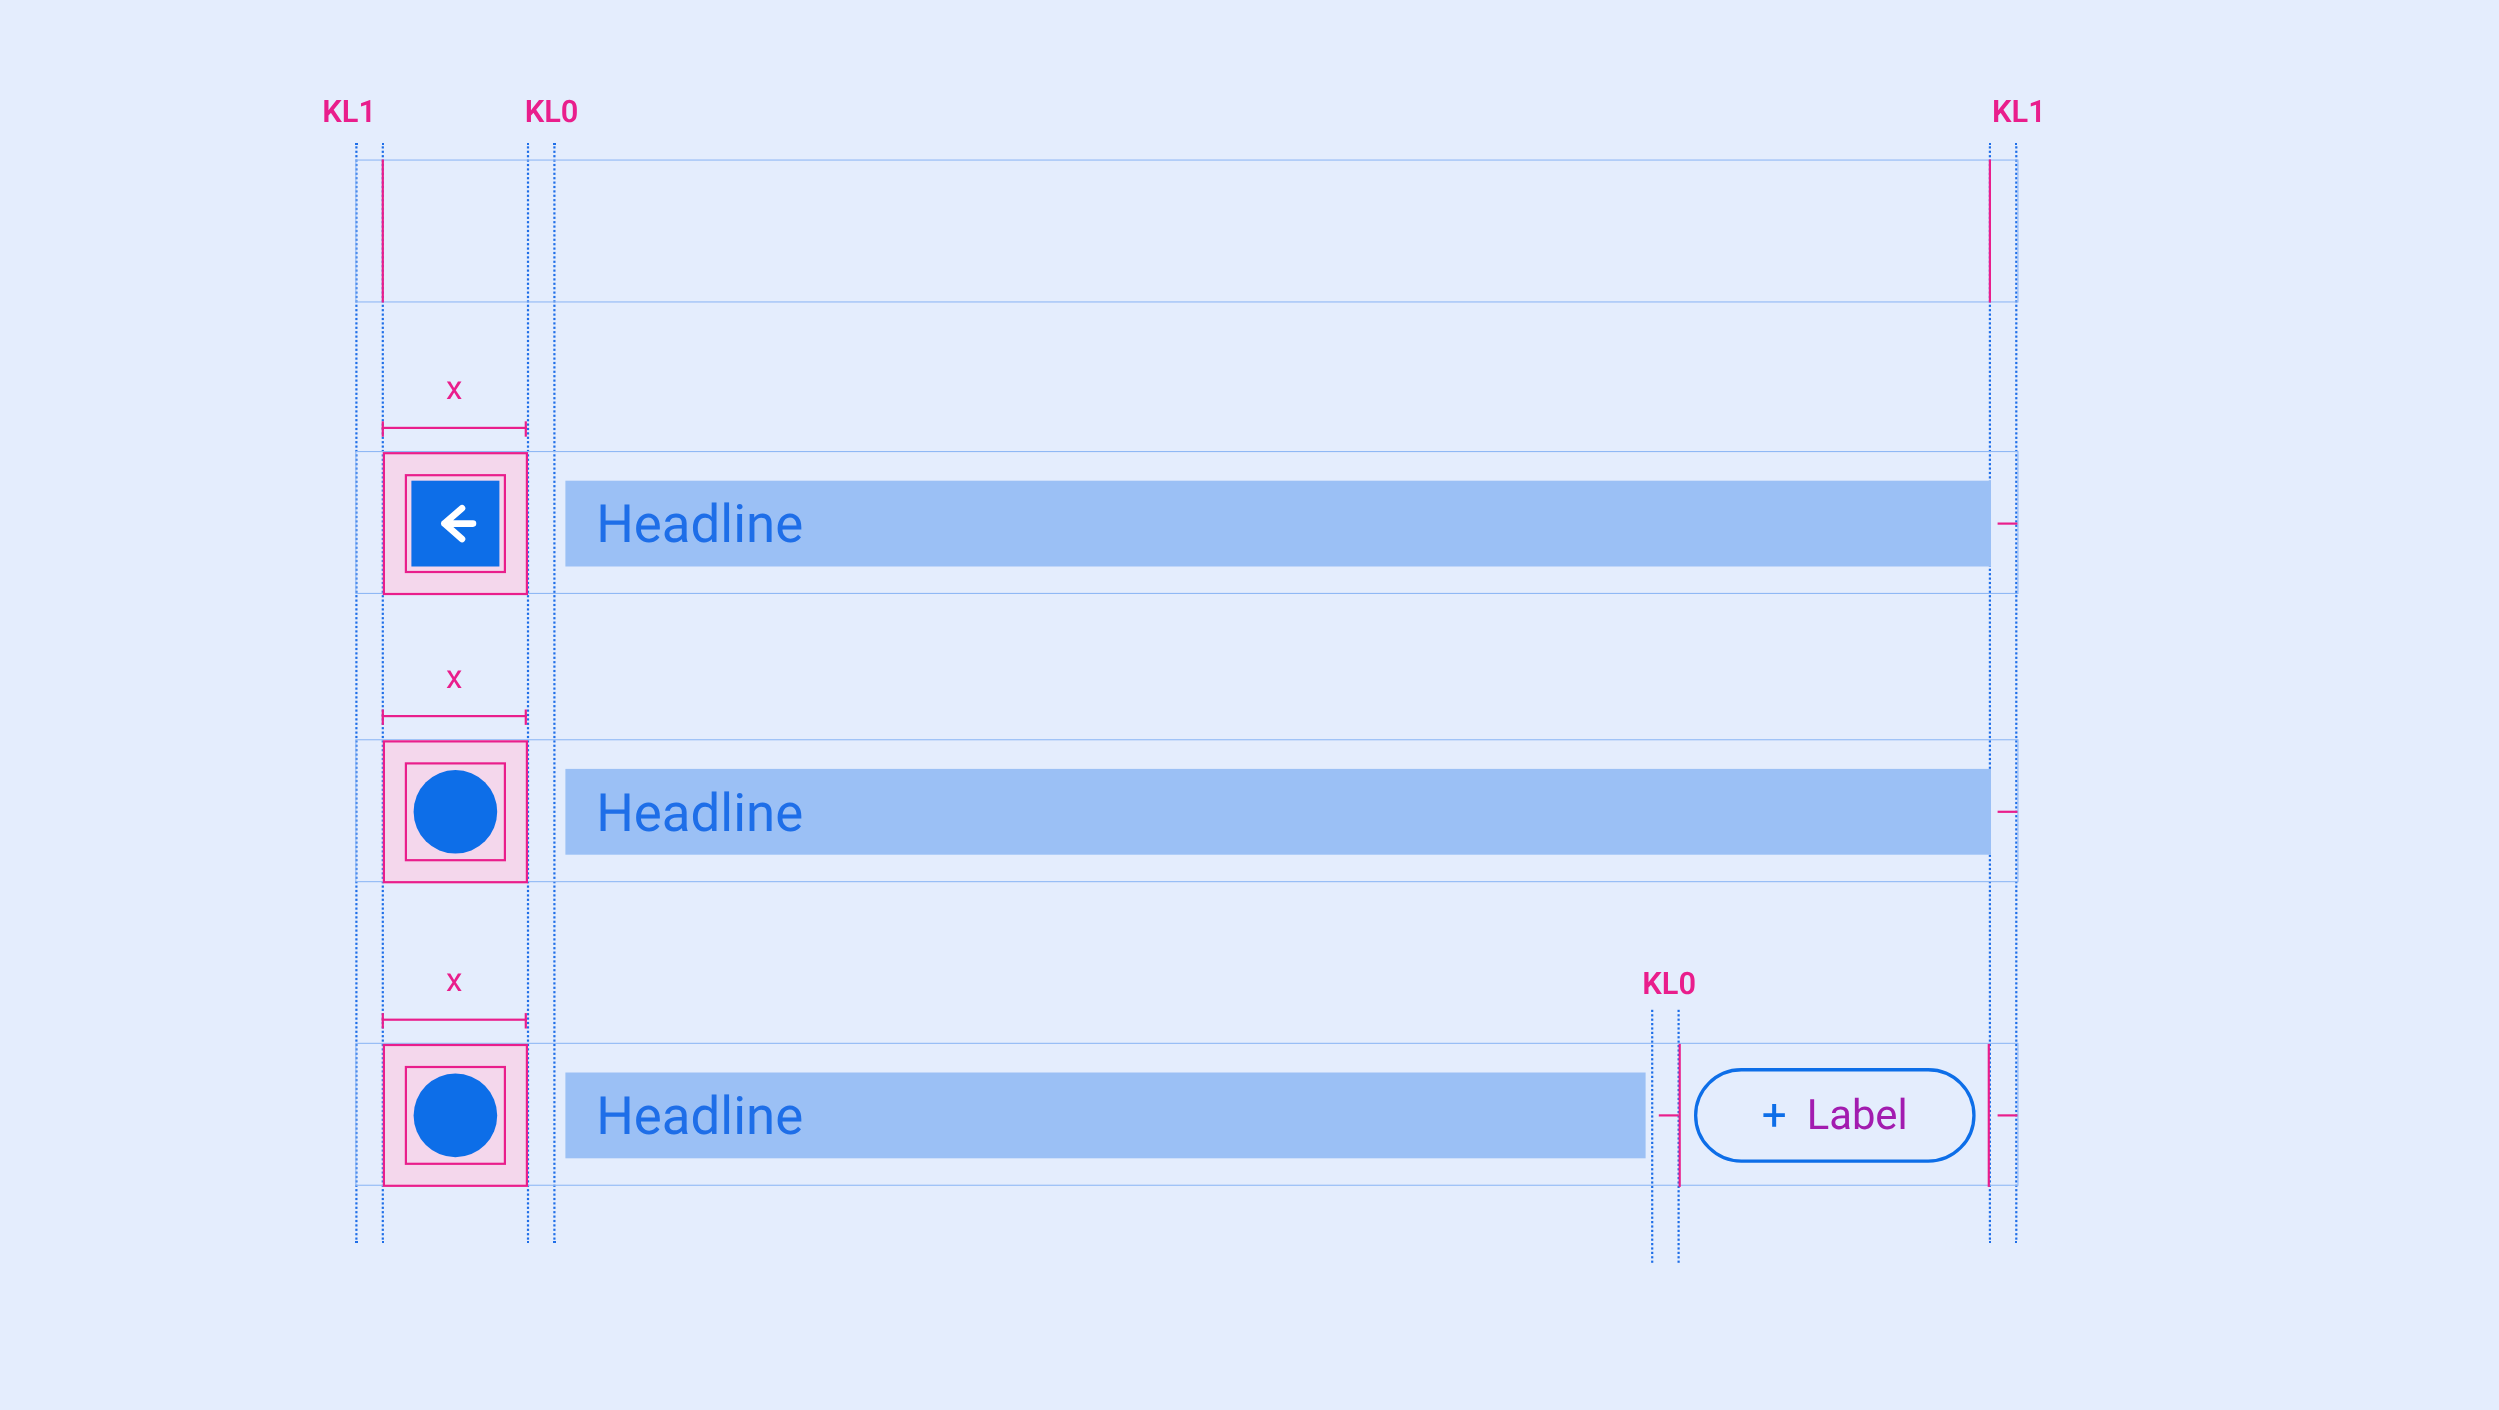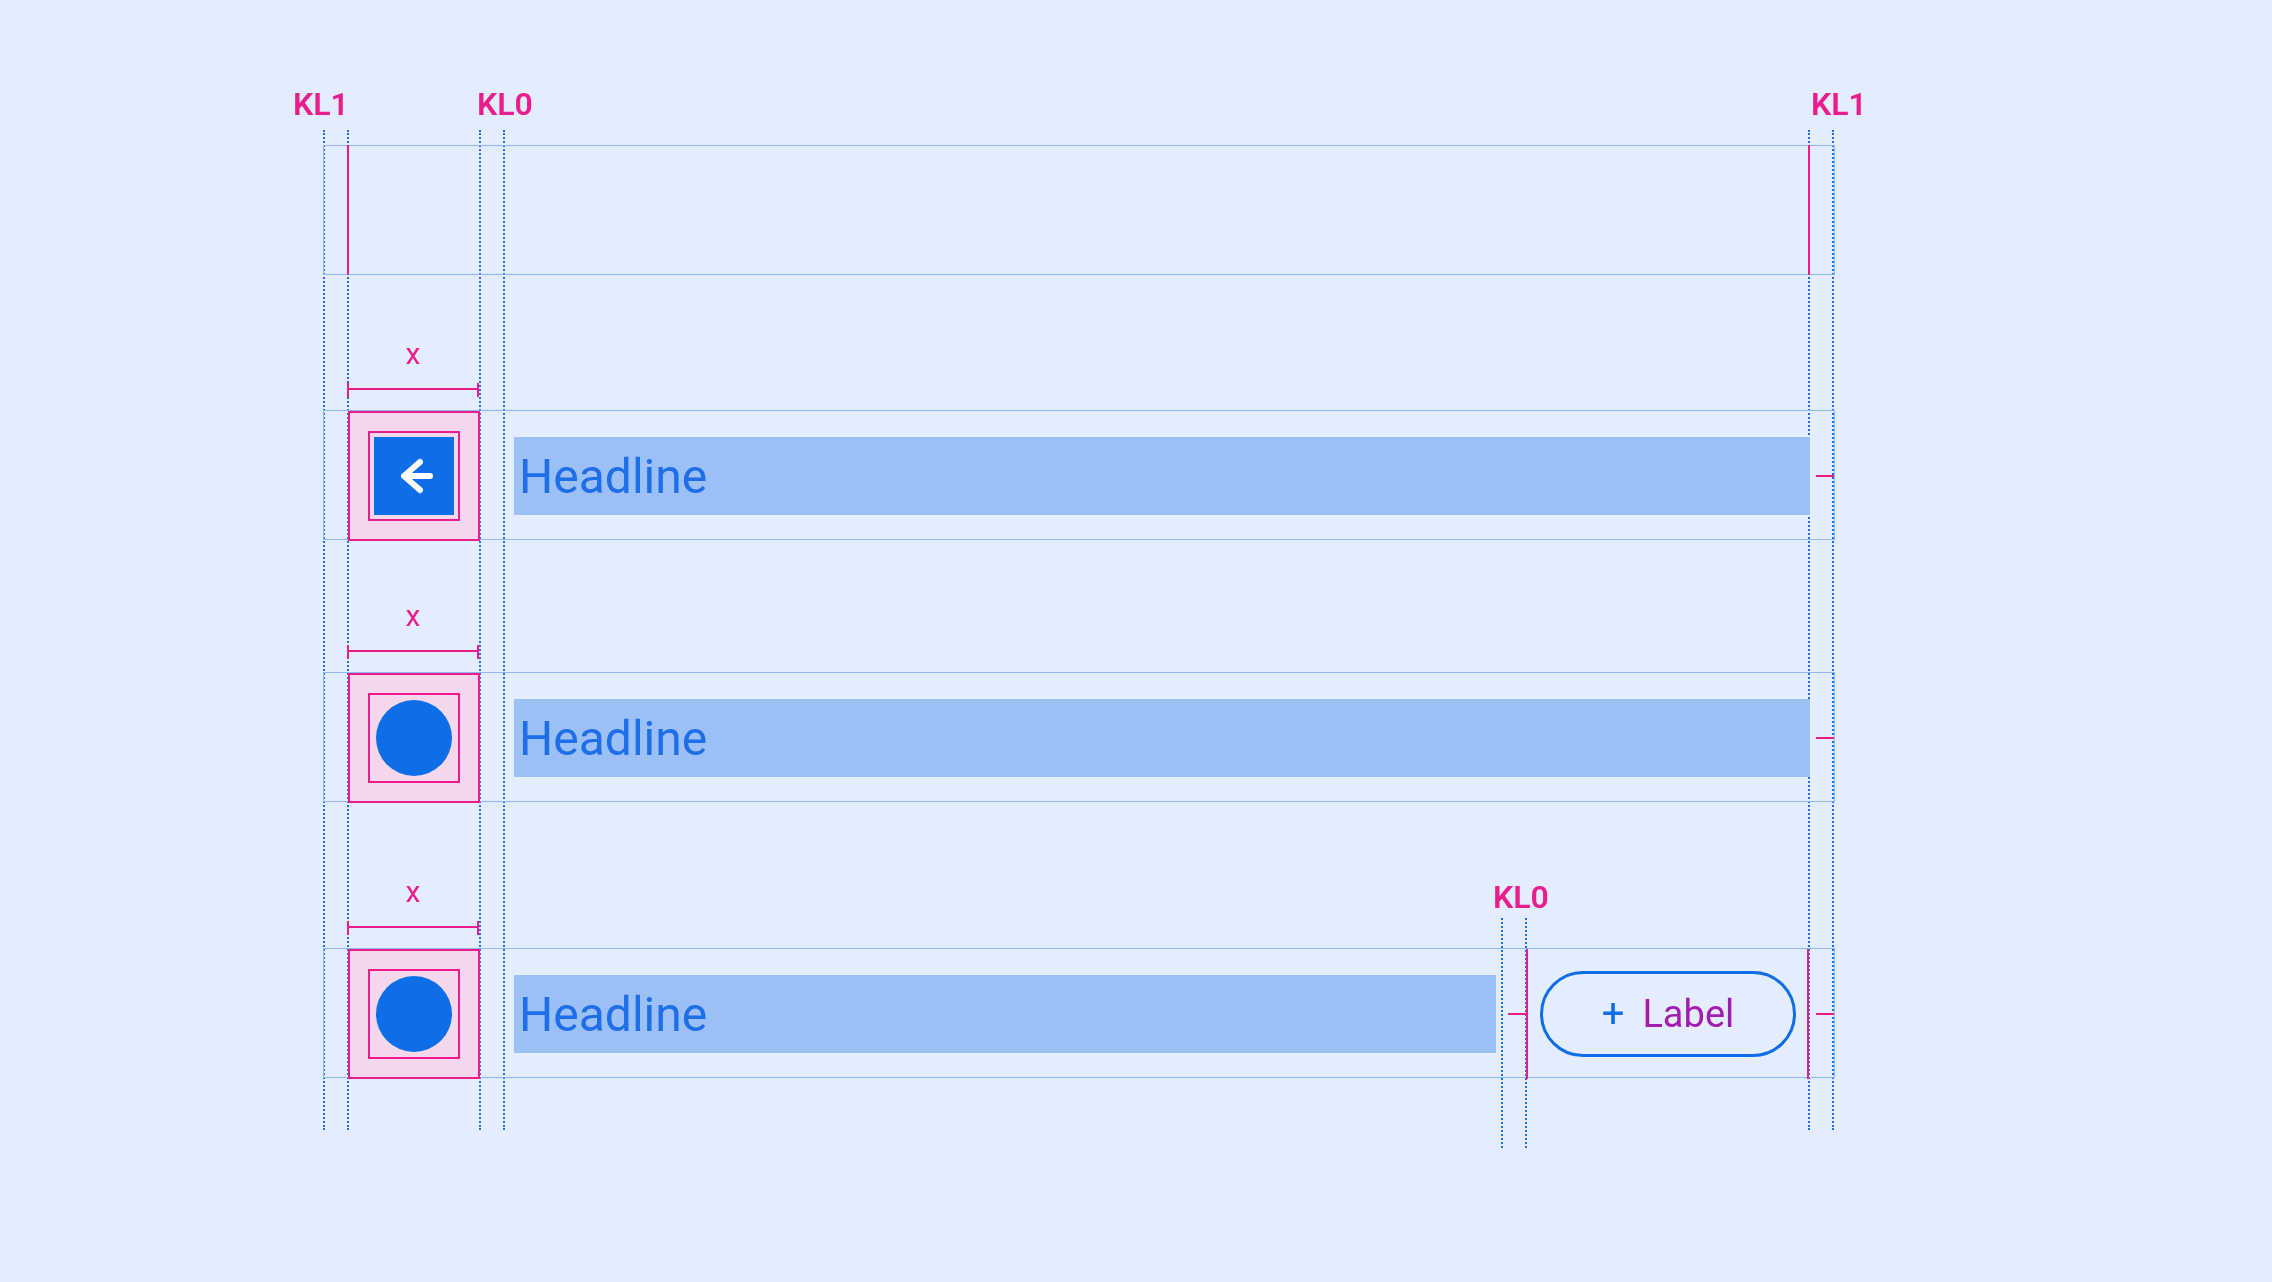--- a/index.html
+++ b/index.html
@@ -15,21 +15,21 @@
     position: absolute;
     left: 323px;
     top: 0;
     width: 1512px;
     height: 1282px;
   }
   
   .kl-label {
     position: absolute;
     color: #e91e8c;
-    font-size: 32px;
+    font-size: 28px;
     font-weight: 600;
   }
   .x-label {
     position: absolute;
     color: #e91e8c;
     font-size: 30px;
     font-weight: 400;
     text-align: center;
   }
   
@@ -62,21 +62,21 @@
   .icon-inner {
     position: absolute;
     border: 2px solid #e91e8c;
   }
   
   .headline-area {
     position: absolute;
     background: #9bc0f5;
     display: flex;
     align-items: center;
-    padding-left: 5px;
+    padding-left: 28px;
   }
   .headline-text {
     color: #1e6ee8;
     font-size: 48px;
     font-weight: 400;
   }
   
   .arrow-square {
     position: absolute;
     background: #0d6ee8;

